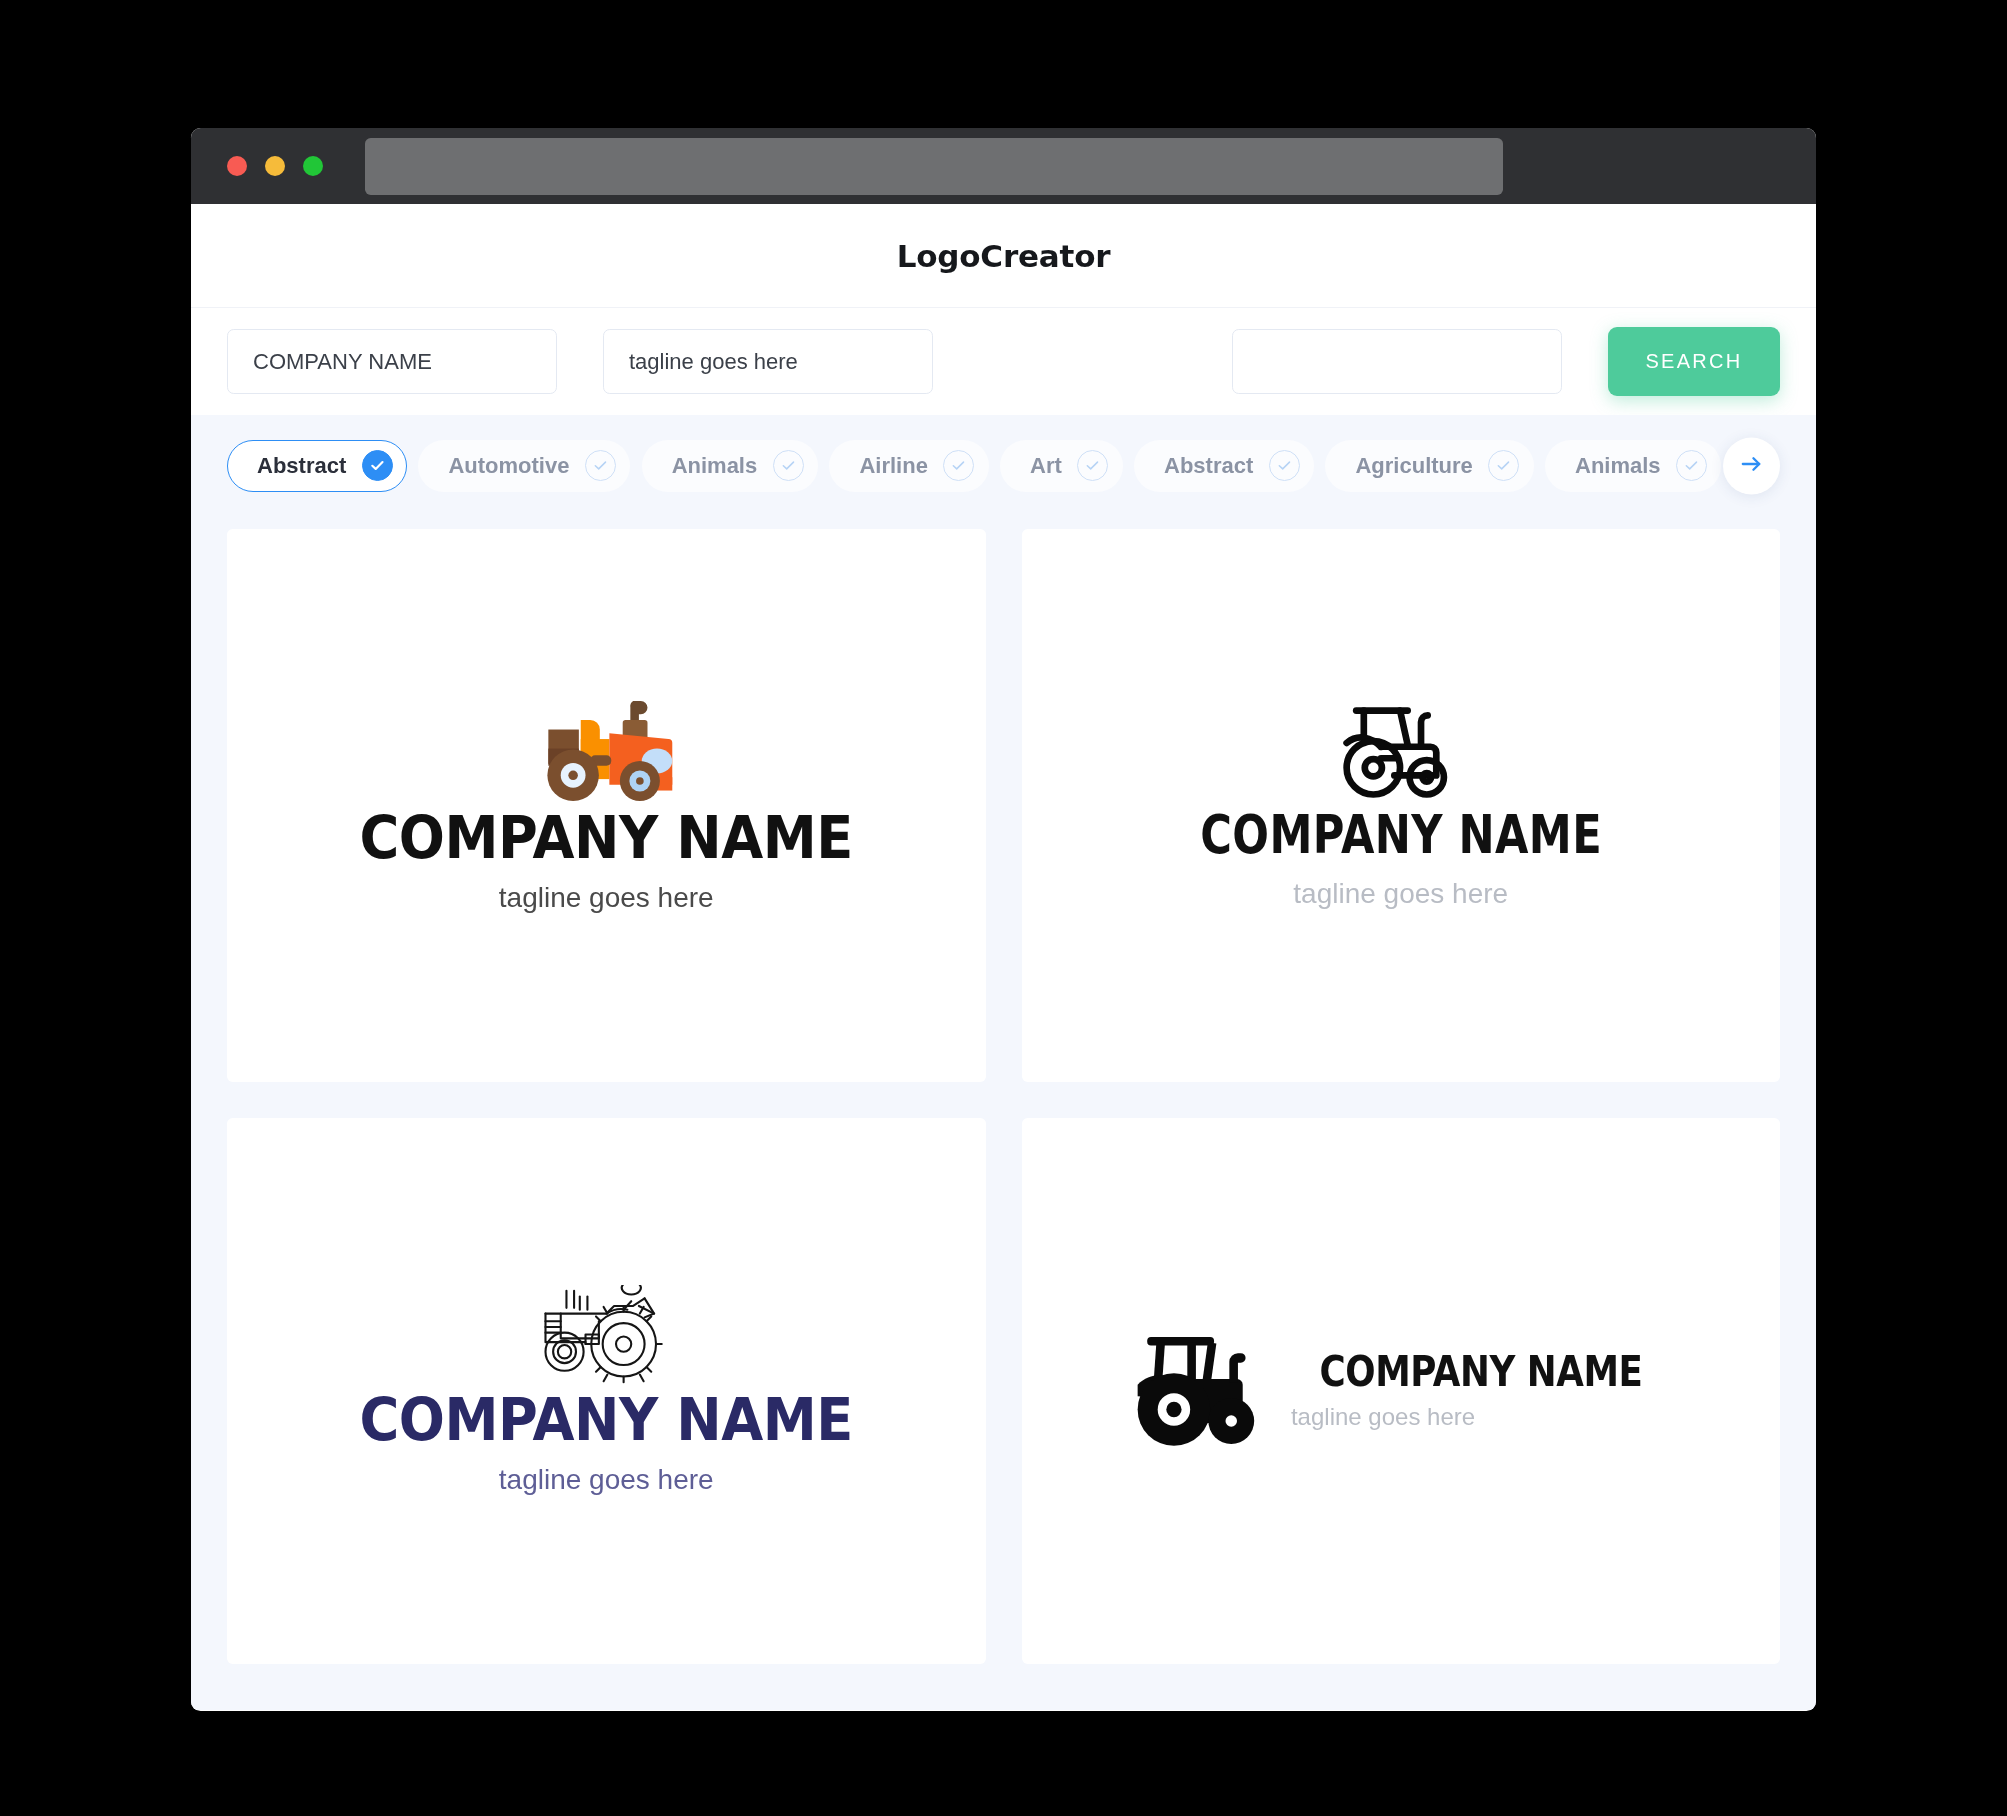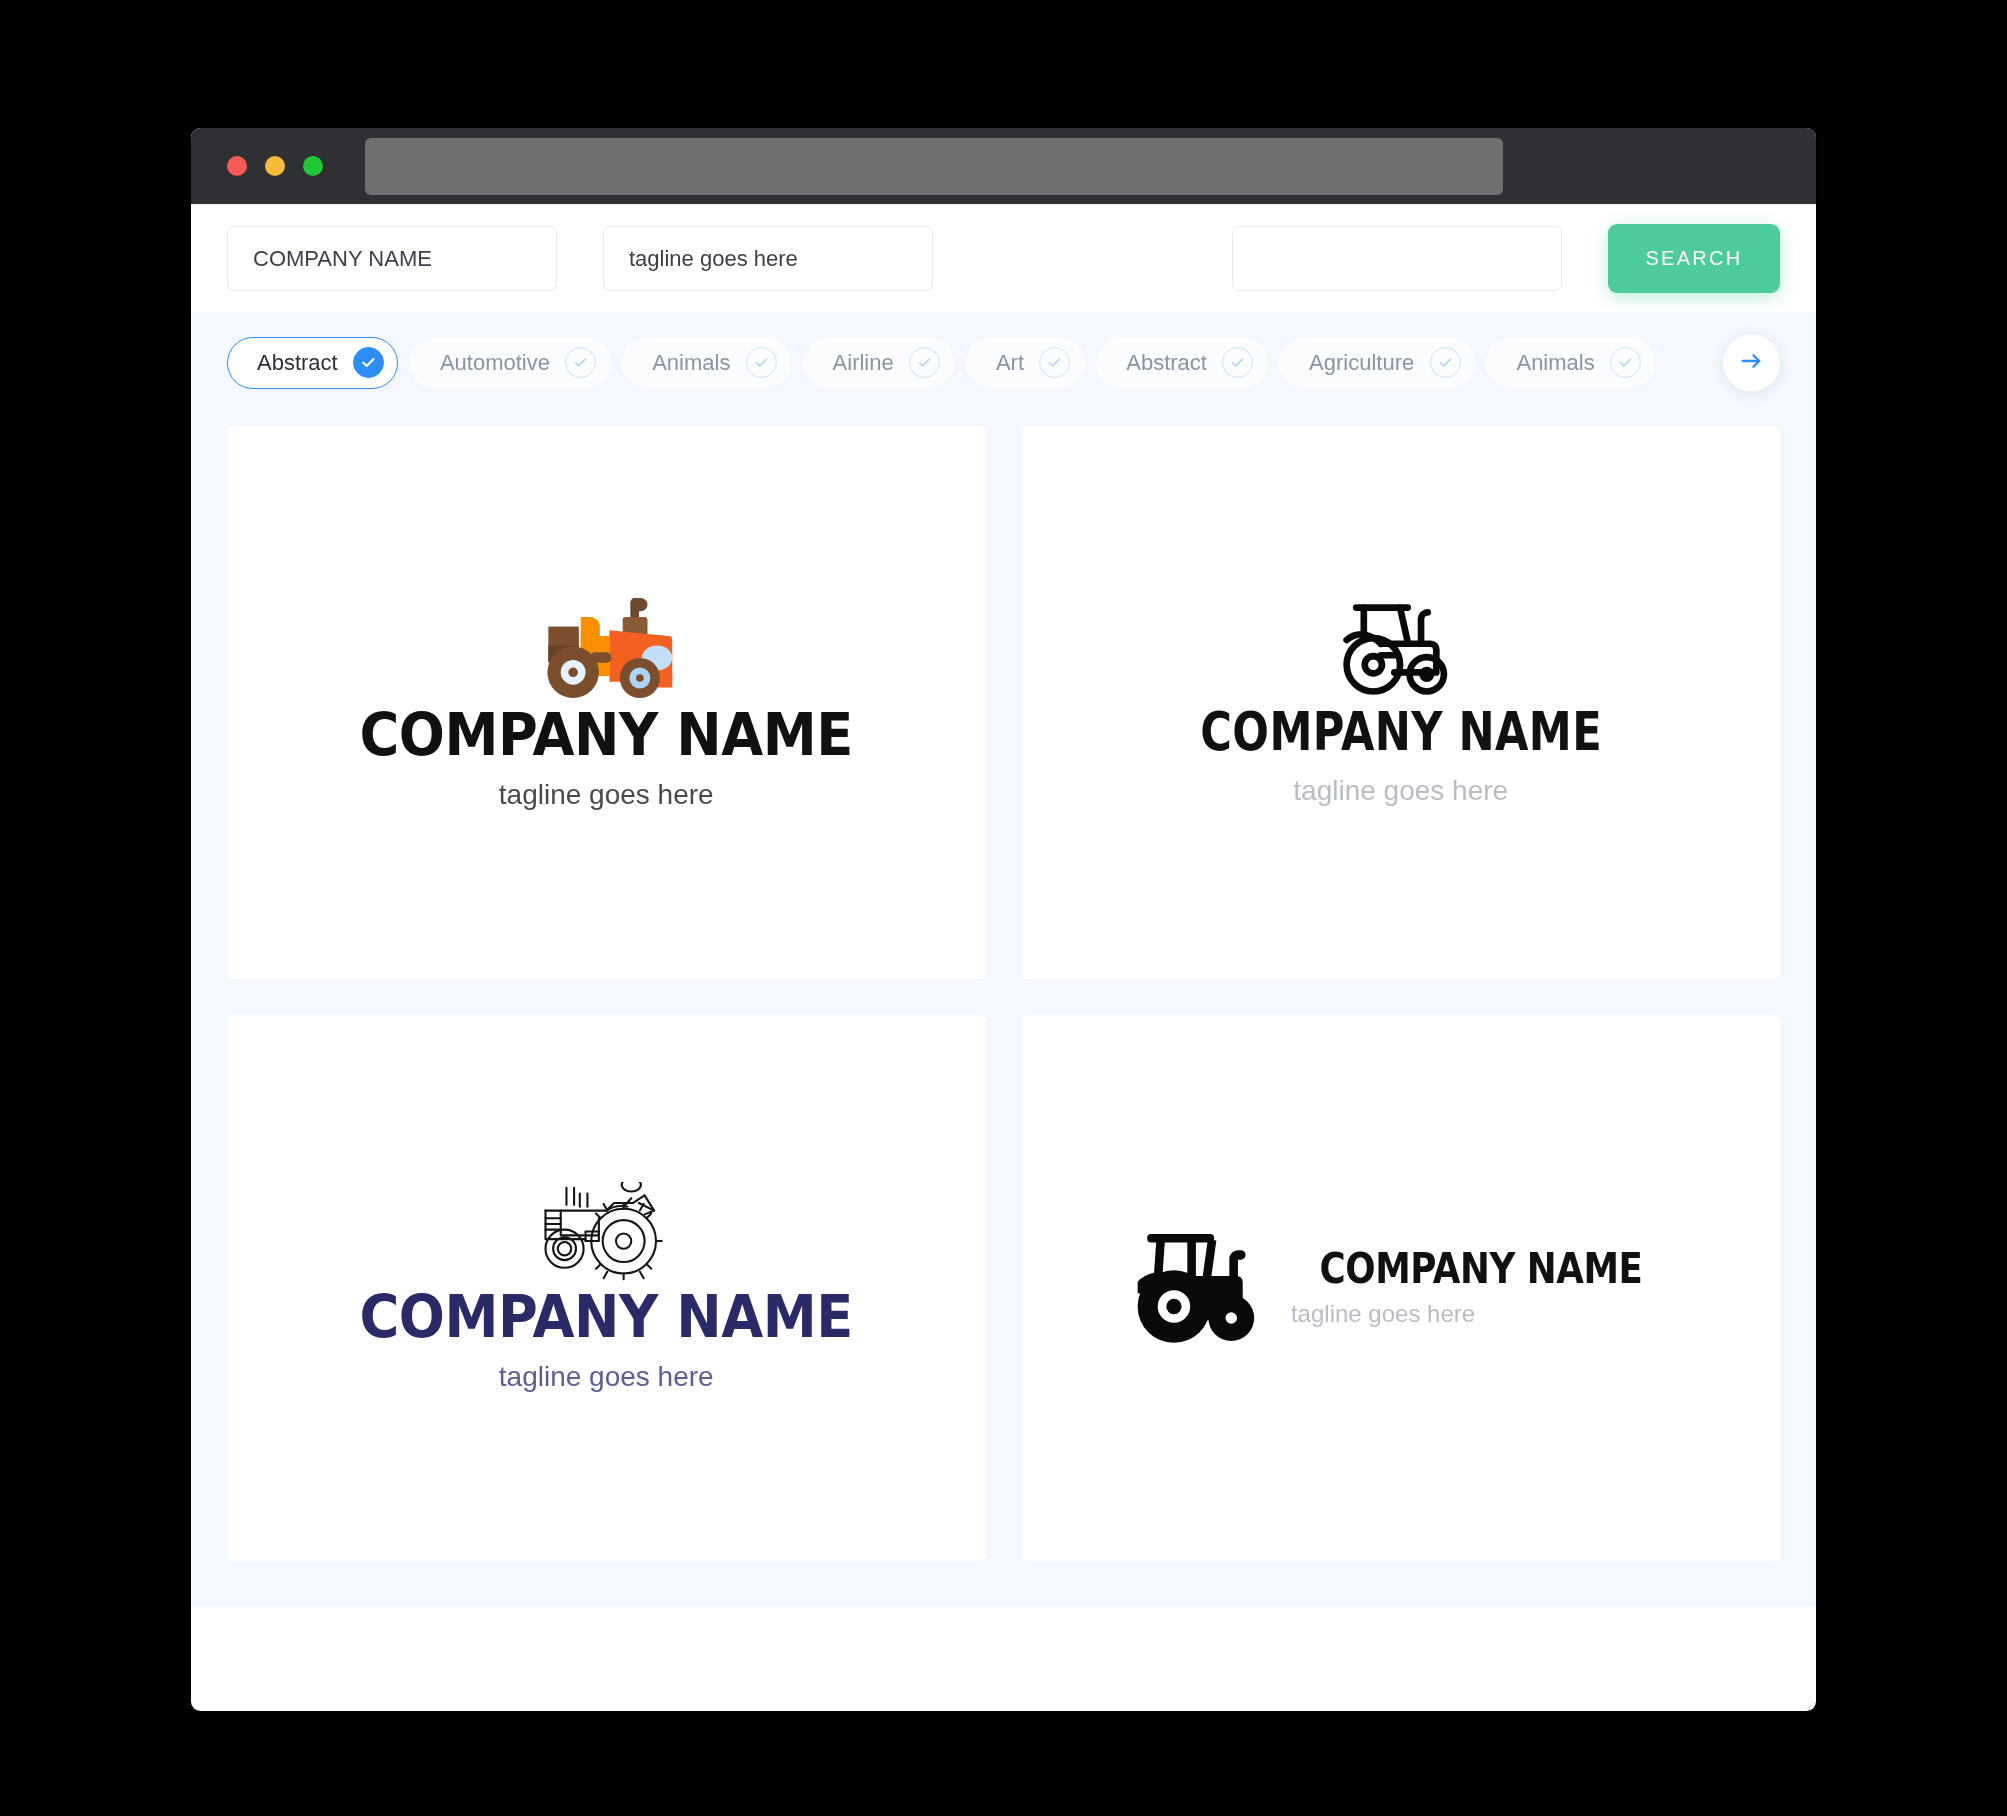--- a/index.html
+++ b/index.html
@@ -148,20 +148,21 @@
     gap: 15.3px;
     padding: 0 13.4px 0 29px;
     margin-right: 11.5px;
     box-sizing: border-box;
     font-size: 22px;
     color: #8b93a4;
     white-space: nowrap;
     cursor: pointer;
     border: 1px solid transparent;
     font-family: "Liberation Sans", sans-serif;
+    font-weight: bold;
   }
   .chip.active {
     background: #ffffff;
     border: 1px solid #2d8ef5;
     color: #2b2f3a;
   }
 
   .chip-check {
     width: 31px;
     height: 31px;
@@ -273,20 +274,23 @@
 
     <div class="titlebar">
       <div class="traffic-lights">
         <span class="dot red"></span>
         <span class="dot yellow"></span>
         <span class="dot green"></span>
       </div>
       <div class="url-bar" title=""></div>
     </div>
 
+    <div class="app-header">
+      <div class="app-title">LogoCreator</div>
+    </div>
 
     <div class="search-strip">
       <div class="field company">
         <span class="value">COMPANY NAME</span>
       </div>
       <div class="field tagline">
         <span class="value">tagline goes here</span>
       </div>
       <div class="field extra">
         <span class="value"></span>

